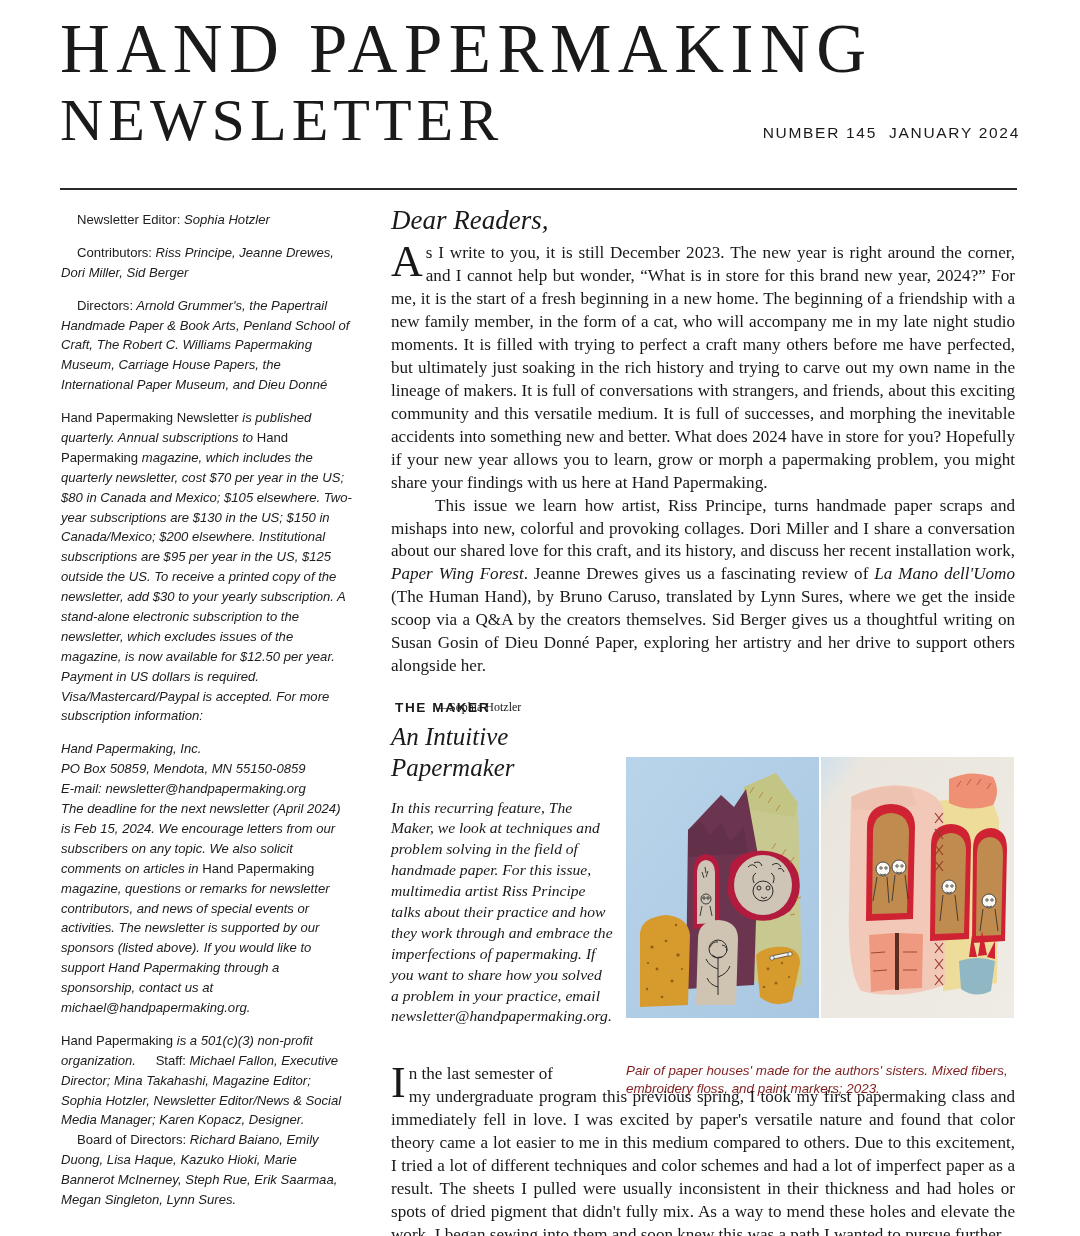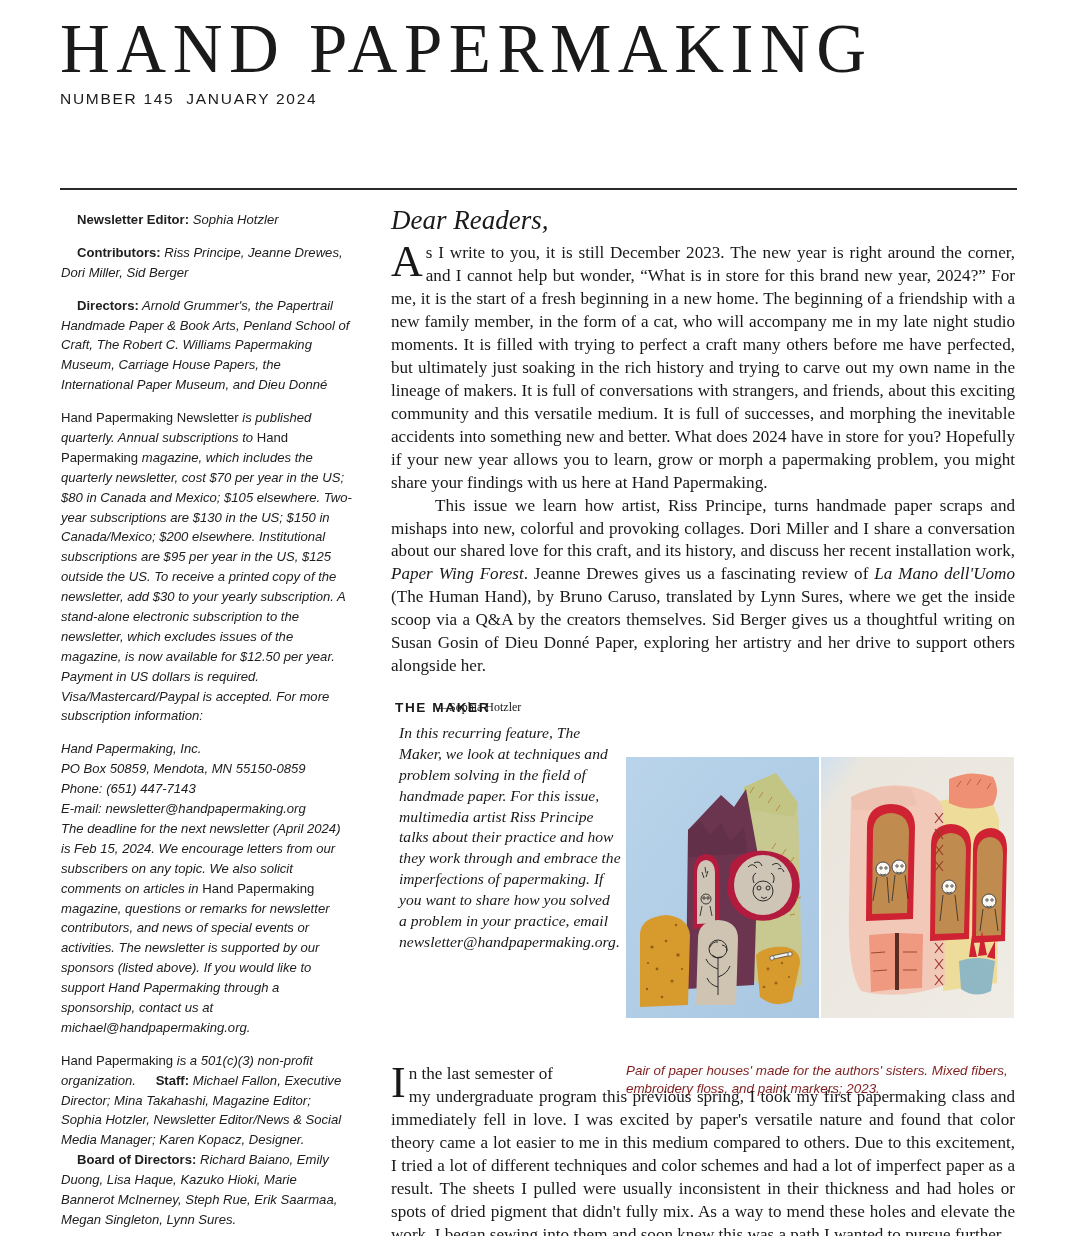--- a/index.html
+++ b/index.html
@@ -73,21 +73,21 @@
     width: 292px;
     font-family: "Liberation Sans", "DejaVu Sans", sans-serif;
     font-size: 13.1px;
     line-height: 1.52;
     font-style: italic;
     color: #202020;
     text-align: left;
   }
   .sidebar p { margin: 0 0 13px 0; }
   .sidebar b, .sidebar .lbl {
-    font-weight: bold;
+    font-weight: normal;
     font-style: normal;
     padding-left: 16px;
   }
   .sidebar .rom { font-style: normal; }
   .sidebar .blk { margin-bottom: 0; }
 
   
   .main {
     position: absolute;
     left: 391px;
@@ -146,21 +146,21 @@
     width: 210px;
     margin: 0 0 14px 0;
     color: #1a1a1a;
   }
   .standfirst {
     font-family: "Liberation Serif", "DejaVu Serif", serif;
     font-style: italic;
     font-size: 15.6px;
     line-height: 1.34;
     width: 222px;
-    margin: 8px;
+    margin: 0;
     color: #181818;
   }
 
   
   .photos {
     position: absolute;
     left: 626px;
     top: 757px;
     width: 388px;
     height: 261px;
@@ -191,20 +191,21 @@
     top: 1063px;
     width: 624px;
   }
 </style>
 </head>
 <body>
 
 <div class="masthead">
   <div class="mast-line1">HAND PAPERMAKING</div>
   <div class="mast-line2wrap">
+    <div class="mast-line2">NEWSLETTER</div>
     <div class="issue-line">
       <span>NUMBER 145</span>&nbsp;&nbsp;<span>JANUARY 2024</span>
     </div>
   </div>
 </div>
 <div class="masthead-rule"></div>
 
 <div class="sidebar">
 
   <p>
@@ -218,21 +219,20 @@
   <p>
     <span class="lbl">Directors:</span><span> Arnold Grummer's, the Papertrail Handmade Paper &amp; Book Arts, Penland School of Craft, The Robert C. Williams Papermaking Museum, Carriage House Papers, the International Paper Museum, and Dieu Donné</span>
   </p>
 
   <p>
     <span class="rom">Hand Papermaking Newsletter</span><span> is published quarterly. Annual subscriptions to </span><span class="rom">Hand Papermaking</span><span> magazine, which includes the quarterly newsletter, cost $70 per year in the US; $80 in Canada and Mexico; $105 elsewhere. Two-year subscriptions are $130 in the US; $150 in Canada/Mexico; $200 elsewhere. Institutional subscriptions are $95 per year in the US, $125 outside the US. To receive a printed copy of the newsletter, add $30 to your yearly subscription. A stand-alone electronic subscription to the newsletter, which excludes issues of the magazine, is now available for $12.50 per year. Payment in US dollars is required. Visa/Mastercard/Paypal is accepted. For more subscription information:</span>
   </p>
 
   <p class="blk">Hand Papermaking, Inc.</p>
   <p class="blk">PO Box 50859, Mendota, MN 55150-0859</p>
-  <p class="blk">Phone: (651) 447-7143</p>
   <p class="blk">E-mail: newsletter@handpapermaking.org</p>
 
   <p>
     <span>The deadline for the next newsletter (April 2024) is Feb 15, 2024. We encourage letters from our subscribers on any topic. We also solicit comments on articles in </span><span class="rom">Hand Papermaking</span><span> magazine, questions or remarks for newsletter contributors, and news of special events or activities. The newsletter is supported by our sponsors (listed above). If you would like to support Hand Papermaking through a sponsorship, contact us at michael@handpapermaking.org.</span>
   </p>
 
   <p>
     <span class="rom">Hand Papermaking</span><span> is a 501(c)(3) non-profit organization. </span><span class="lbl">Staff:</span><span> Michael Fallon, Executive Director; Mina Takahashi, Magazine Editor; Sophia Hotzler, Newsletter Editor/News &amp; Social Media Manager; Karen Kopacz, Designer. </span><span class="lbl">Board of Directors:</span><span> Richard Baiano, Emily Duong, Lisa Haque, Kazuko Hioki, Marie Bannerot McInerney, Steph Rue, Erik Saarmaa, Megan Singleton, Lynn Sures.</span>
   </p>
 
@@ -240,20 +240,21 @@
 
 <div class="main">
   <div class="dear-readers">Dear Readers,</div>
   <p class="body-text"><span class="dropcap">A</span><span>s I write to you, it is still December 2023. The new year is right around the corner, and I cannot help but wonder, “What is in store for this brand new year, 2024?” For me, it is the start of a fresh beginning in a new home. The beginning of a friendship with a new family member, in the form of a cat, who will accompany me in my late night studio moments. It is filled with trying to perfect a craft many others before me have perfected, but ultimately just soaking in the rich history and trying to carve out my own name in the lineage of makers. It is full of conversations with strangers, and friends, about this exciting community and this versatile medium. It is full of successes, and morphing the inevitable accidents into something new and better. What does 2024 have in store for you? Hopefully if your new year allows you to learn, grow or morph a papermaking problem, you might share your findings with us here at Hand Papermaking.</span></p>
   <p class="body-text"><span class="indent"></span><span>This issue we learn how artist, Riss Principe, turns handmade paper scraps and mishaps into new, colorful and provoking collages. Dori Miller and I share a conversation about our shared love for this craft, and its history, and discuss her recent installation work, </span><i>Paper Wing Forest</i><span>. Jeanne Drewes gives us a fascinating review of </span><i>La Mano dell'Uomo</i><span> (The Human Hand), by Bruno Caruso, translated by Lynn Sures, where we get the inside scoop via a Q&amp;A by the creators themselves. Sid Berger gives us a thoughtful writing on Susan Gosin of Dieu Donné Paper, exploring her artistry and her drive to support others alongside her.</span></p>
   <div class="signature">—Sophia Hotzler</div>
 </div>
 
 <div class="maker-wrap">
   <div class="kicker">THE MAKER</div>
+  <div class="maker-title">An Intuitive Papermaker</div>
   <div class="standfirst">In this recurring feature, The Maker, we look at techniques and problem solving in the field of handmade paper. For this issue, multimedia artist Riss Principe talks about their practice and how they work through and embrace the imperfections of papermaking. If you want to share how you solved a problem in your practice, email newsletter@handpapermaking.org.</div>
 </div>
 
 <div class="photos">
 
   <div class="photo photo-a">
     <svg width="193" height="261" viewBox="0 0 193 261">
       <defs>
         <linearGradient id="ga" x1="0" y1="0" x2="1" y2="1">
           <stop offset="0" stop-color="#b9d4ea"></stop>

